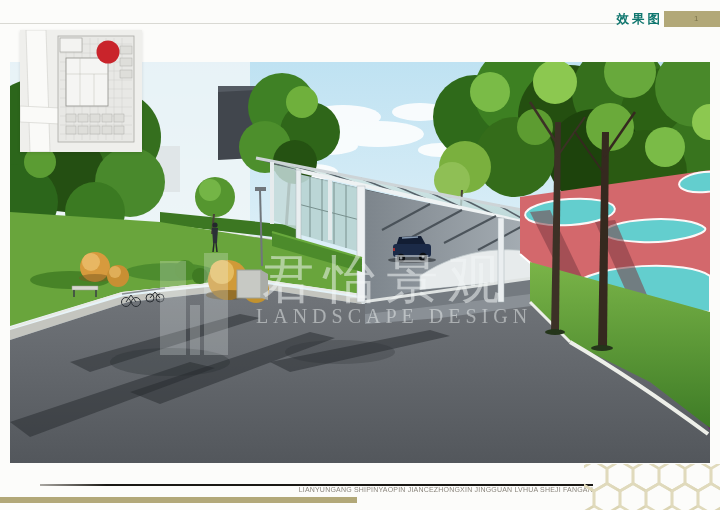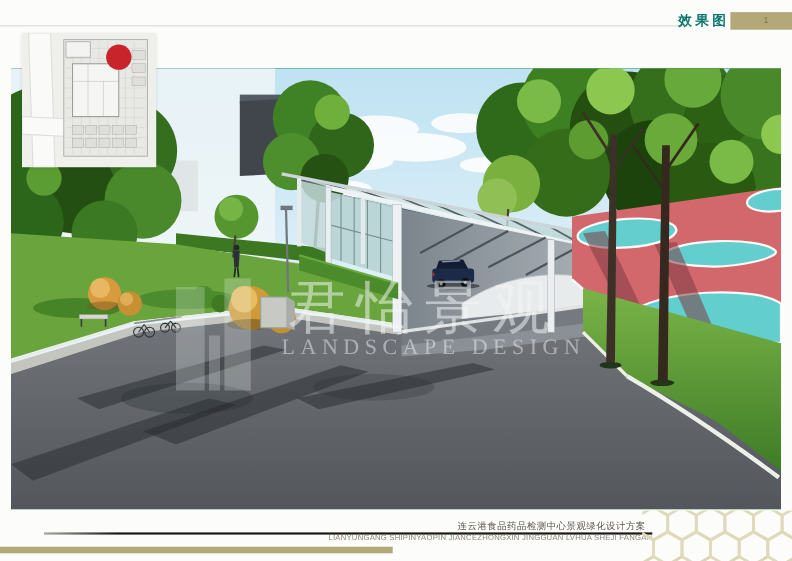--- a/index.html
+++ b/index.html
@@ -6,21 +6,21 @@
   body{width:720px;height:510px;background:#fcfcfa;font-family:"Liberation Sans",sans-serif;overflow:hidden;}
   .page{position:relative;width:720px;height:510px;background:#fcfcfa;}
 
   
   .top-rule{position:absolute;left:0;top:23px;width:625px;height:1px;background:#d9d9d3;}
   .header-label{position:absolute;top:11px;right:57px;font-size:12.5px;font-weight:600;letter-spacing:3px;color:#0f766e;}
   .header-bar{position:absolute;left:664px;top:11px;width:56px;height:16px;background:#b2a878;}
   .page-marker{position:absolute;left:30px;top:3px;font-size:8px;color:rgba(80,72,40,.55);}
 
   
-  .render{position:absolute;left:10px;top:62px;width:700px;height:401px;overflow:hidden;background:#15803d;}
+  .render{position:absolute;left:10px;top:62px;width:700px;height:401px;overflow:hidden;background:#701a75;}
   .render svg.scene{position:absolute;left:0;top:0;}
 
   
   .wm-logo{position:absolute;left:150px;top:191px;opacity:.55;}
   .wm-cn{position:absolute;left:252px;top:183px;width:300px;font-family:"DejaVu Serif","Liberation Serif",serif;font-size:52px;letter-spacing:10px;color:rgba(244,248,248,.52);white-space:nowrap;}
   .wm-en{position:absolute;left:246px;top:243px;width:300px;font-family:"Liberation Serif",serif;font-size:20px;letter-spacing:5px;color:rgba(240,244,244,.48);white-space:nowrap;}
 
   
   .inset{position:absolute;left:20px;top:30px;width:122px;height:122px;background:#efefec;box-shadow:0 1px 3px rgba(0,0,0,.12);}
 
@@ -366,21 +366,20 @@
           <rect x="94" y="96" width="10" height="8"></rect>
           <rect x="100" y="16" width="12" height="8"></rect>
             <rect x="100" y="28" width="12" height="8"></rect>
           <rect x="100" y="40" width="12" height="8"></rect>
         </g>
       </g>
       <circle cx="88" cy="22" r="11.5" fill="#c9242b"></circle>
     </svg>
   </div>
 
-  <div class="f-cn">连云港食品药品检测中心景观绿化设计方案</div>
   <div class="f-rule"></div>
   <div class="f-en">LIANYUNGANG SHIPINYAOPIN JIANCEZHONGXIN JINGGUAN LVHUA SHEJI FANGAN</div>
   <div class="f-bar"></div>
 
   <svg class="honeycomb" width="136" height="46" viewBox="0 0 136 46">
     <defs>
       <linearGradient id="hexG" gradientUnits="userSpaceOnUse" x1="0" y1="0" x2="136" y2="46">
         <stop offset="0" stop-color="#e0dabc"></stop>
           <stop offset="1" stop-color="#a3954e"></stop>
       </linearGradient>

